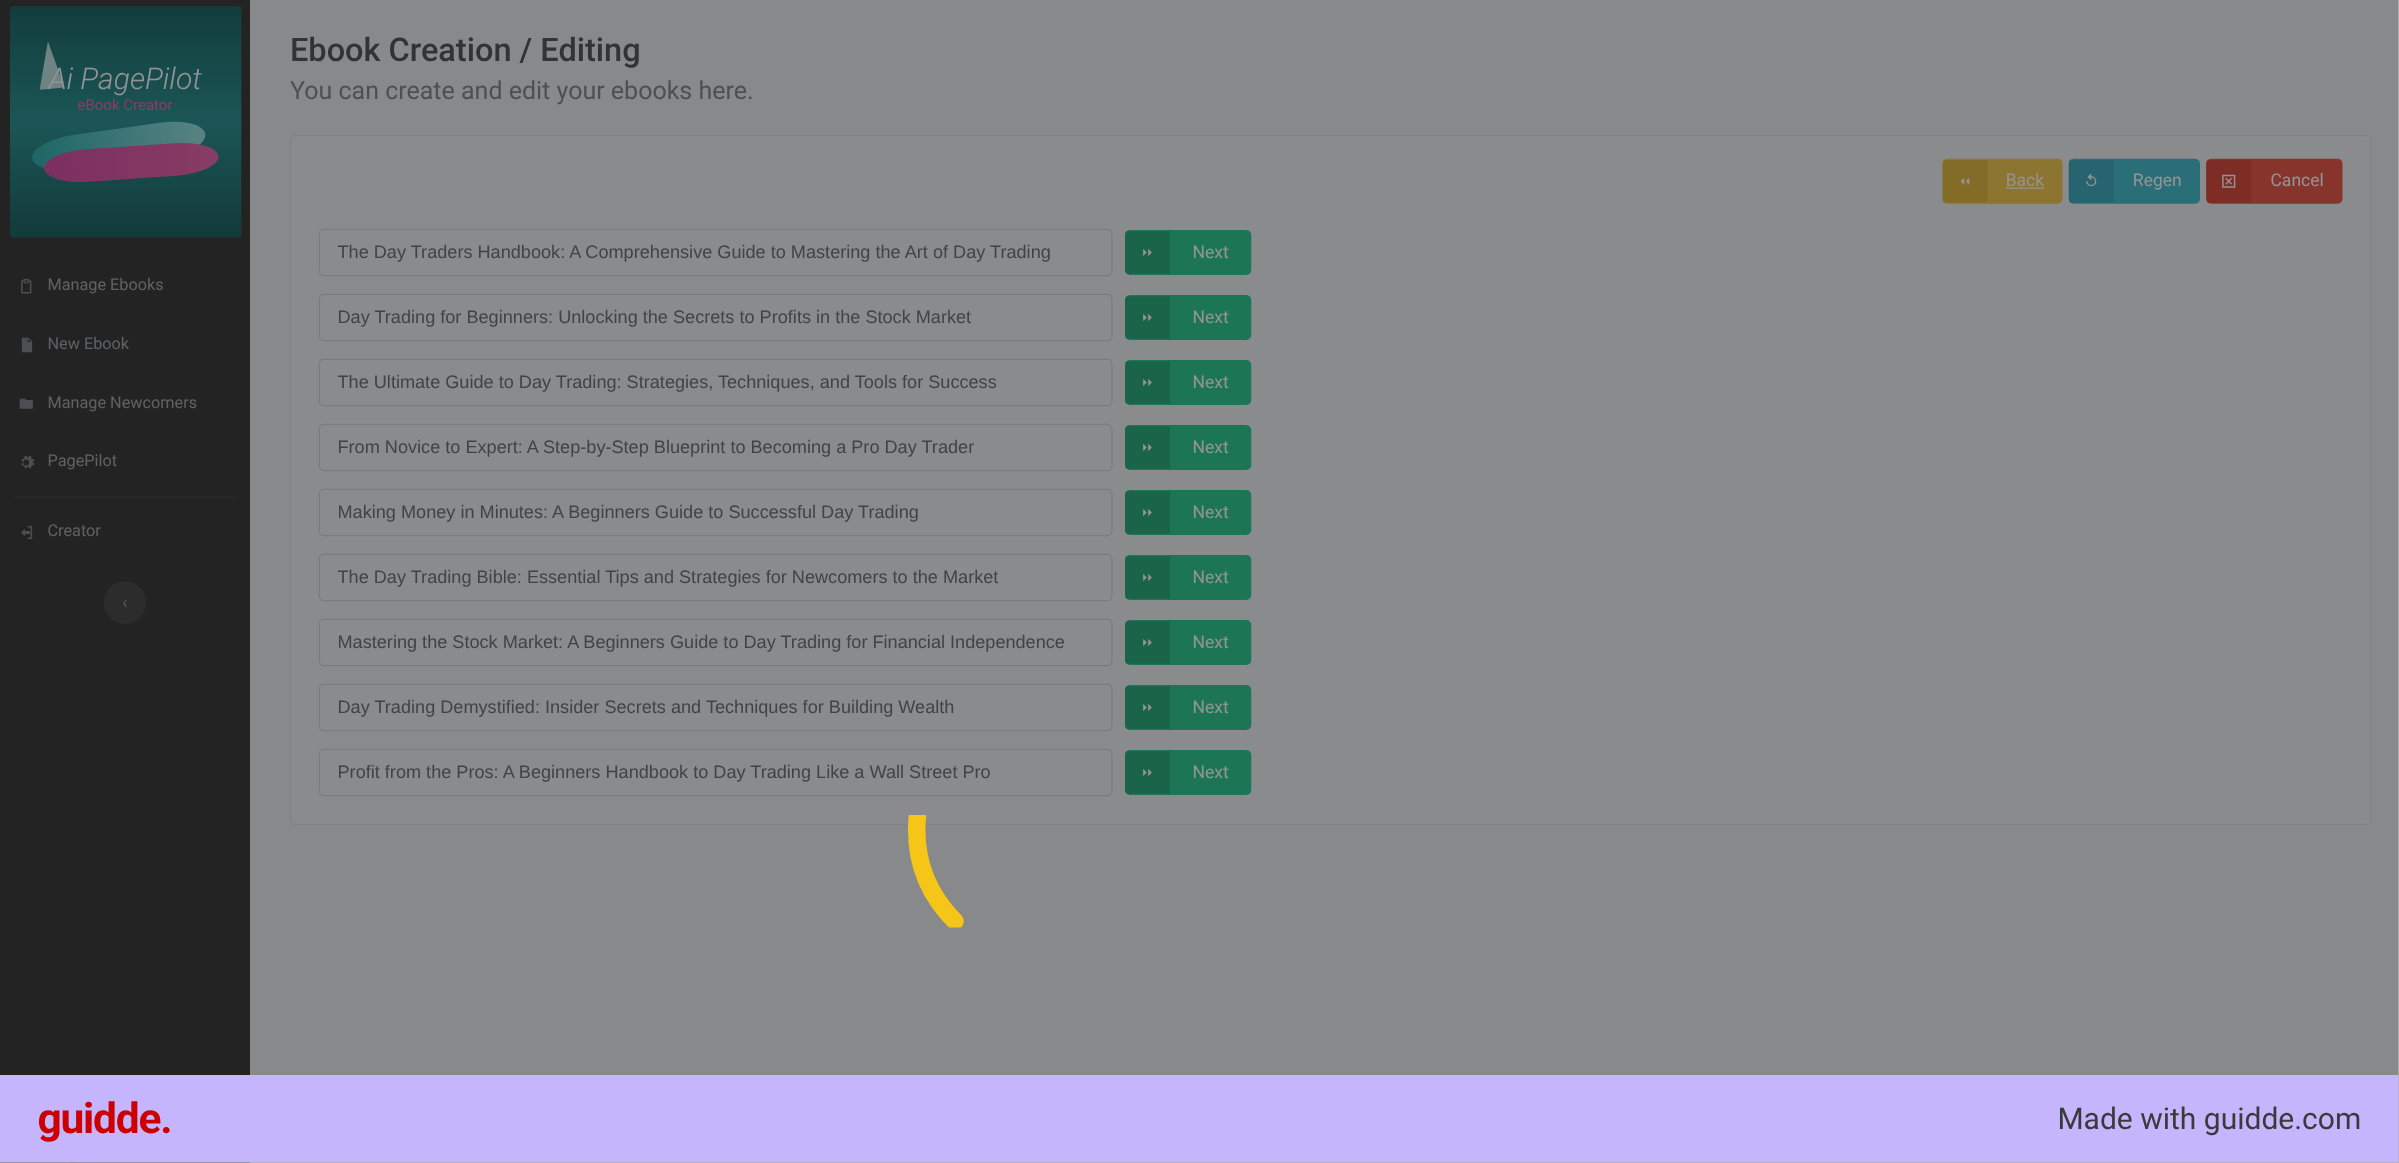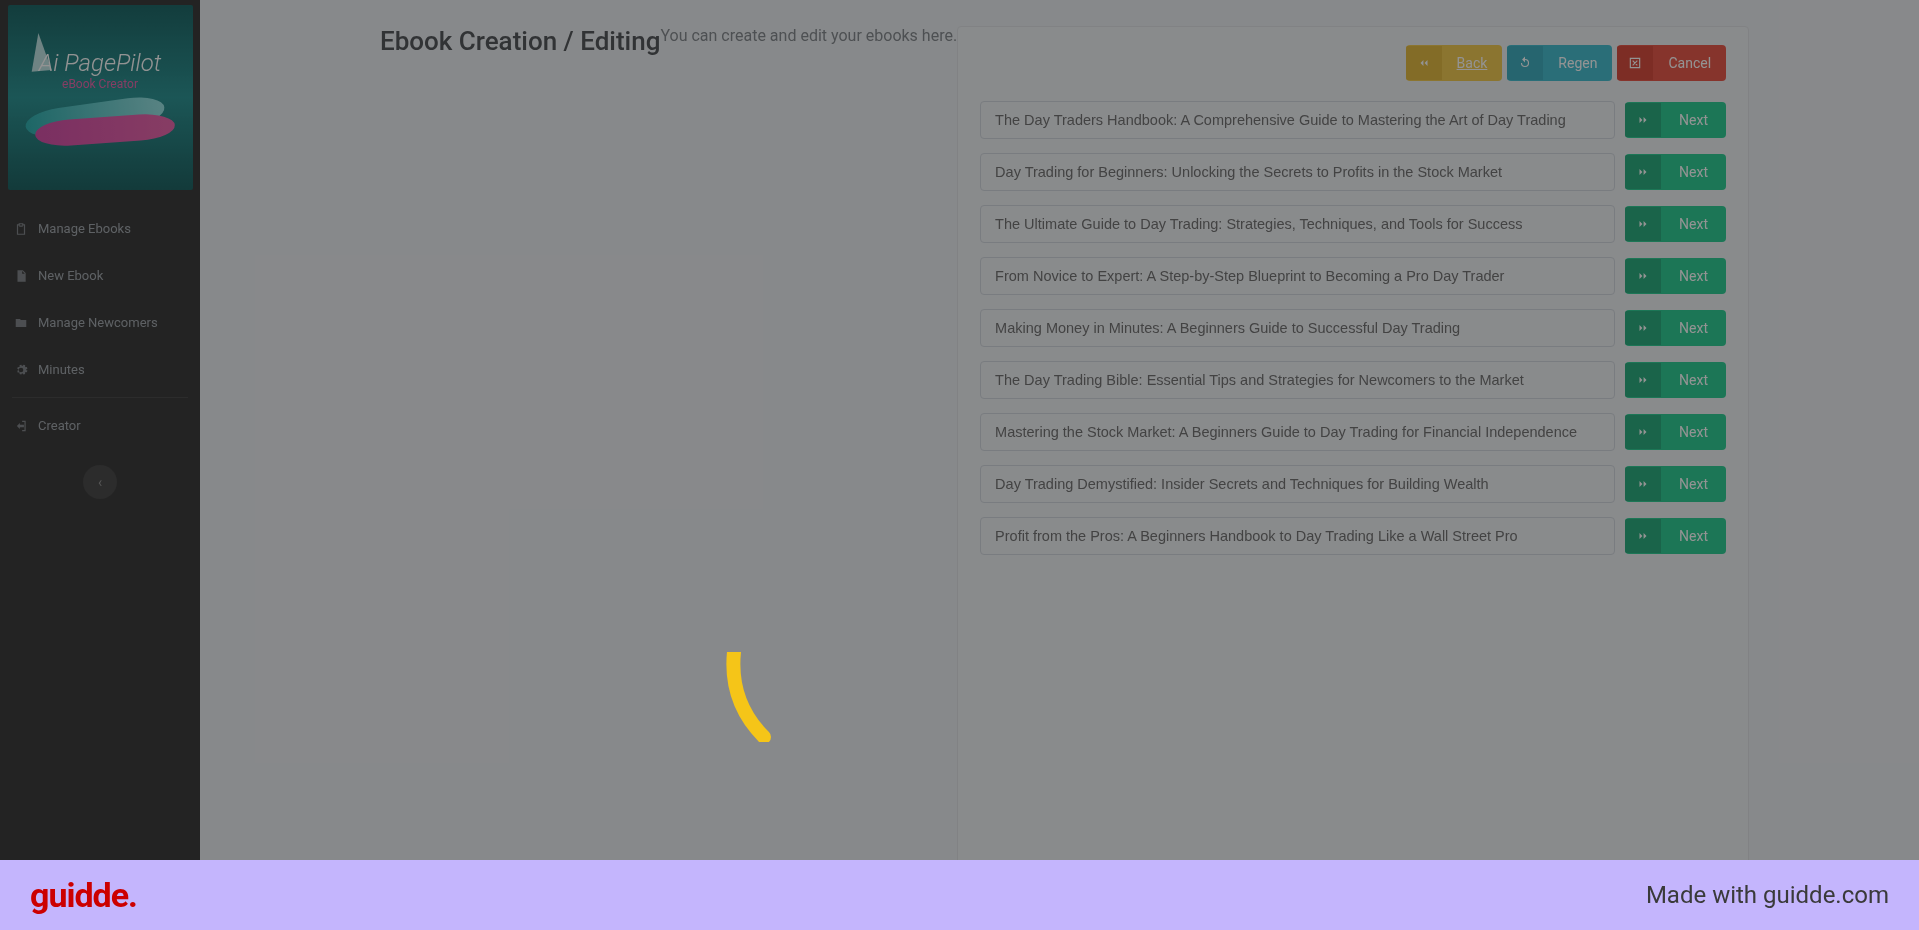--- a/index.html
+++ b/index.html
@@ -22,23 +22,23 @@
   .nav-item { display: flex; align-items: center; gap: 10px; padding: 16px 14px; color: #9aa0a6; font-size: 13px; cursor: pointer; }
   .nav-icon { width: 14px; height: 14px; display:inline-flex; align-items:center; justify-content:center; opacity:0.7; }
   .nav-icon svg { width:14px; height:14px; fill:#9aa0a6; }
   .nav-divider { height:1px; background:#3a3a3a; margin:4px 12px; }
   .collapse-btn { width:34px; height:34px; border-radius:50%; background:#3a3a3a; color:#8a8a8a; display:flex; align-items:center; justify-content:center; margin:16px auto; cursor:pointer; font-size:14px; }
   .sidebar-bottom { margin-top:auto; padding:10px 10px 0 10px; }
   .badge-circle { position:relative; width:36px; height:36px; border-radius:50%; background:#d65a44; display:flex; align-items:center; justify-content:center; color:#fff; font-size:18px; margin-left:30px; }
   .badge-num { position:absolute; top:-4px; right:-6px; background:#b22; color:#fff; font-size:10px; font-weight:bold; border-radius:8px; padding:1px 5px; border:1px solid #2a2a2a;}
 
   
-  .main { flex:1; background:#e9ecef; padding:26px 22px 0 32px; overflow: hidden; display:flex; flex-direction:row;justify-content:center; }
+  .main { flex:1; background:#e9ecef; padding:26px 22px 0 32px; overflow: hidden; display:flex; flex-direction:column; }
   .page-title { font-size:26px; color:#44484c; font-weight:500; margin-bottom:4px; }
-  .page-sub { font-size:16px; color:#7a7f84; margin-bottom:24px; }
+  .page-sub { font-size:20px; color:#7a7f84; margin-bottom:24px; }
 
   .panel { background:#eceff2; border:1px solid #dcdfe3; border-radius:4px; padding:18px 22px 22px; flex:0 0 auto; }
 
   .btn-row { display:flex; justify-content:flex-end; gap:5px; margin-bottom:20px; }
   .btn { display:inline-flex; align-items:center; border-radius:4px; font-size:14px; color:#fff; cursor:pointer; overflow:hidden; }
   .btn .icon-part { padding:10px 11px; display:flex; align-items:center; justify-content:center; }
   .btn .icon-part svg { width:14px; height:14px; fill:#fff; }
   .btn .text-part { padding:10px 15px; }
   .btn-back { background:#f0c541;text-decoration:underline; }
   .btn-back .icon-part { background:#e0b530; }
@@ -110,21 +110,21 @@
             </svg>
           </span>
         <span>Manage Newcomers</span>
       </li>
       <li class="nav-item">
         <span class="nav-icon">
             <svg viewBox="0 0 24 24">
               <path d="M12 8a4 4 0 100 8 4 4 0 000-8zm9 4l2 1-1 3-2-.5a8 8 0 01-1.3 1.3l.5 2-3 1-1-2a8 8 0 01-1.8 0l-1 2-3-1 .5-2A8 8 0 018.6 16L6.6 16.5l-1-3 2-1a8 8 0 010-1.8l-2-1 1-3 2 .5A8 8 0 019.9 5.9L9.4 3.9l3-1 1 2a8 8 0 011.8 0l1-2 3 1-.5 2a8 8 0 011.3 1.3l2-.5 1 3-2 1a8 8 0 010 1.8z"></path>
             </svg>
           </span>
-        <span>Minutes</span>
+        <span>PagePilot</span>
       </li>
       <li class="nav-divider"></li>
       <li class="nav-item">
         <span class="nav-icon">
             <svg viewBox="0 0 24 24">
               <path d="M10 17l-5-5 5-5v3h7v4h-7v3zm4-14h6v18h-6v-2h4V5h-4V3z"></path>
             </svg>
           </span>
         <span>Creator</span>
       </li>

